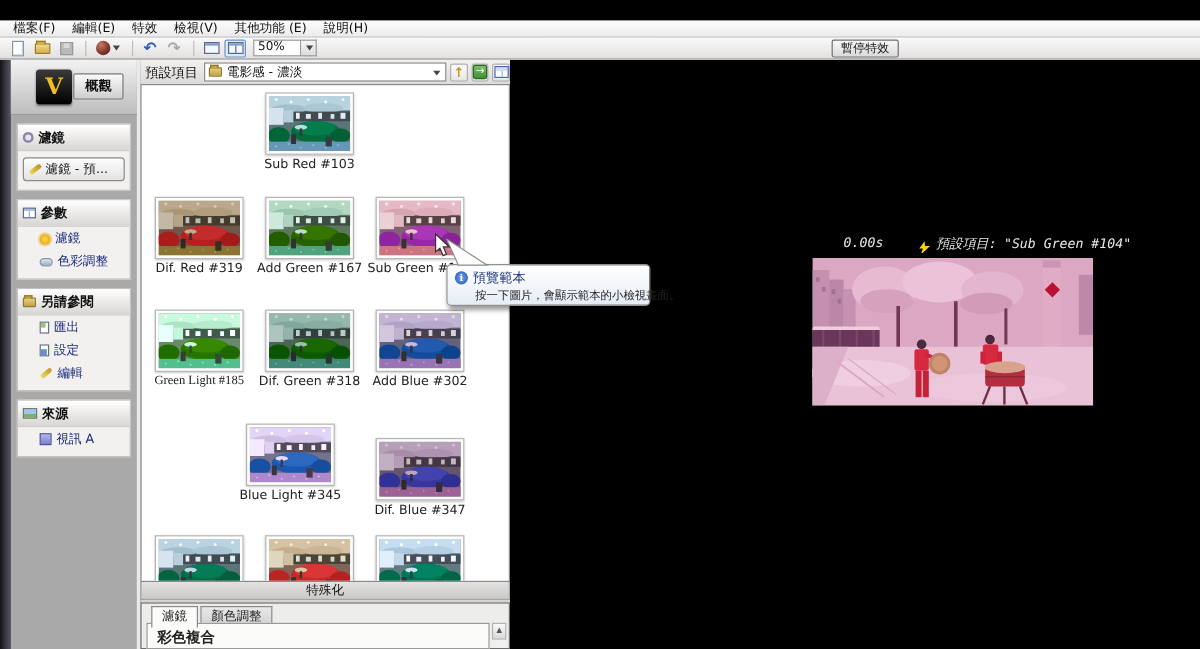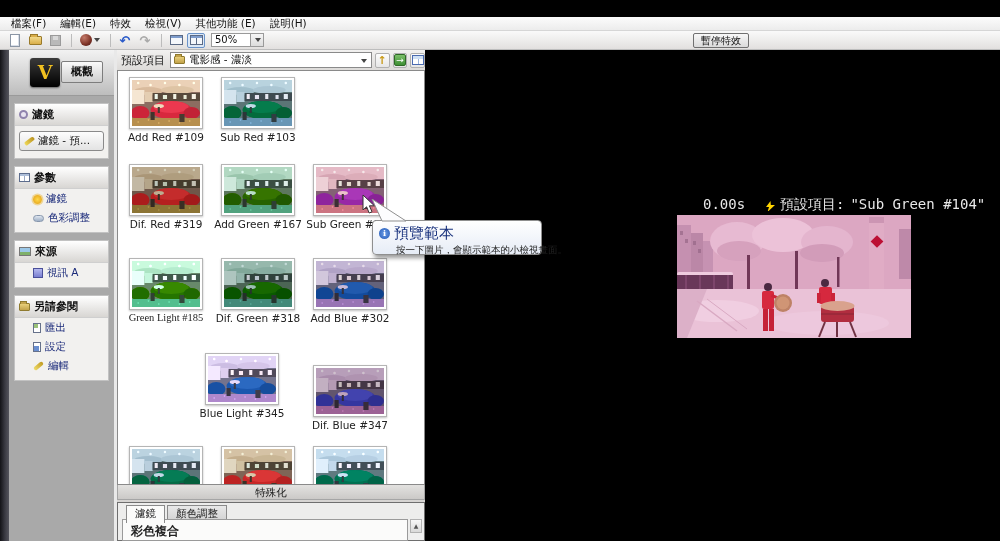--- a/index.html
+++ b/index.html
@@ -155,37 +155,37 @@
     background:linear-gradient(#e8e8e8,#cfcfcf); color:#222; }
   .tab.active { background:#fbfbfa; position:relative; z-index:2; }
   .props-body { position:absolute; left:4px; top:16px; width:286px; height:22px; background:#fbfbfa;
     border:1px solid #9a9a9a; }
   .props-heading { font-size:12px; font-weight:bold; color:#222; padding:3px 0 0 8px; }
   .props-scroll { position:absolute; right:1px; top:16px; width:13px; height:21px; background:#f0f0f0; }
 
   
   .workspace { position:absolute; left:425px; top:0; width:575px; height:491px; background:#000; }
   .ovl { position:absolute; top:146px; font-family:"DejaVu Sans Mono", monospace;
-    font-size:14px; color:#e8e8e8; white-space:nowrap; }
+    font-size:11px; color:#e8e8e8; white-space:nowrap;font-style:italic; }
   .ovl-time { left:278px; }
   .ovl-bolt { left:341px; top:147px; }
   .ovl-label { left:355px; }
   .ovl-name { margin-left:6px; }
   .preview-frame { position:absolute; left:252px; top:161px; width:234px; height:134px; }
   .preview-frame svg { width:234px; height:134px; display:block; }
 
   
   .tooltip { position:absolute; left:372px; top:170px; width:170px; height:35px; z-index:5;
     background:linear-gradient(#ffffff,#e6ecf6); border:1px solid #8f8f8f; border-radius:4px;
     box-shadow:2px 3px 4px rgba(0,0,0,.4); padding:3px 6px 2px 6px; }
   .tt-head { display:flex; align-items:center; gap:4px; }
   .info-icon { width:11px; height:11px; border-radius:50%; background:radial-gradient(#6fa0e8,#1f55b4);
     color:#fff; font-size:8px; font-weight:bold; text-align:center; line-height:11px; flex:none;
     font-family:"DejaVu Serif", serif; }
-  .tt-title { font-size:15px; color:#17307c;text-align:center; }
+  .tt-title { font-size:11px; color:#17307c;text-align:center; }
   .tt-body { font-size:9.5px; color:#222; padding-left:17px; margin-top:1px; white-space:nowrap; }
   .tt-tail { position:absolute; left:368px; top:149px; z-index:6; }
   .cursor { position:absolute; left:362px; top:144px; z-index:7; }
 
   .hidden-defs { position:absolute; width:0; height:0; overflow:hidden; }
 </style>
 </head>
 <body>
 
 <div class="app">
@@ -271,44 +271,44 @@
             <span class="icon sun-icon"></span>
             <span>濾鏡</span>
           </div>
           <div class="sec-item">
             <span class="icon cloud-icon"></span>
             <span>色彩調整</span>
           </div>
         </div>
         <div class="sec">
           <div class="sec-head">
+            <span class="icon folder-icon"></span>
+            <span class="t">另請參閱</span>
+          </div>
+          <div class="sec-item">
+            <span class="icon export-icon"></span>
+            <span>匯出</span>
+          </div>
+          <div class="sec-item">
+            <span class="icon settings-icon"></span>
+            <span>設定</span>
+          </div>
+          <div class="sec-item">
+            <span class="icon edit-icon"></span>
+            <span>編輯</span>
+          </div>
+        </div>
+        <div class="sec">
+          <div class="sec-head">
             <span class="icon image-icon"></span>
             <span class="t">來源</span>
           </div>
           <div class="sec-item">
             <span class="icon video-icon"></span>
             <span>視訊 A</span>
-          </div>
-        </div>
-        <div class="sec">
-          <div class="sec-head">
-            <span class="icon folder-icon"></span>
-            <span class="t">另請參閱</span>
-          </div>
-          <div class="sec-item">
-            <span class="icon export-icon"></span>
-            <span>匯出</span>
-          </div>
-          <div class="sec-item">
-            <span class="icon settings-icon"></span>
-            <span>設定</span>
-          </div>
-          <div class="sec-item">
-            <span class="icon edit-icon"></span>
-            <span>編輯</span>
           </div>
         </div>
       </div>
 
     <div class="preset-panel">
       <div class="preset-topbar">
         <span class="preset-label">預設項目</span>
         <div class="cat-combo">
           <span class="icon folder-icon"></span>
           <span class="txt">電影感 - 濃淡</span>
@@ -319,28 +319,20 @@
           </div>
         <div class="mini-btn">
             <span class="enter-icon">→</span>
           </div>
         <div class="mini-btn">
             <span class="gridview-icon"></span>
           </div>
       </div>
 
       <div class="grid-area" id="grid">
-          <div class="cell" style="left: 2px; top: 6px;">
-            <div class="thumb">
-              <svg viewBox="0 0 66 46" preserveAspectRatio="none" style="filter:saturate(1.3) hue-rotate(-8deg) brightness(1.03)">
-                <use href="#scene"></use>
-              </svg>
-            </div>
-            <div class="lbl">Add Red #109</div>
-          </div>
           <div class="cell" style="left: 94px; top: 6px;">
             <div class="thumb">
               <svg viewBox="0 0 66 46" preserveAspectRatio="none" style="filter:hue-rotate(155deg) saturate(0.95)">
                 <use href="#scene"></use>
               </svg>
             </div>
             <div class="lbl">Sub Red #103</div>
           </div>
           <div class="cell" style="left: 2px; top: 93px;">
             <div class="thumb">

